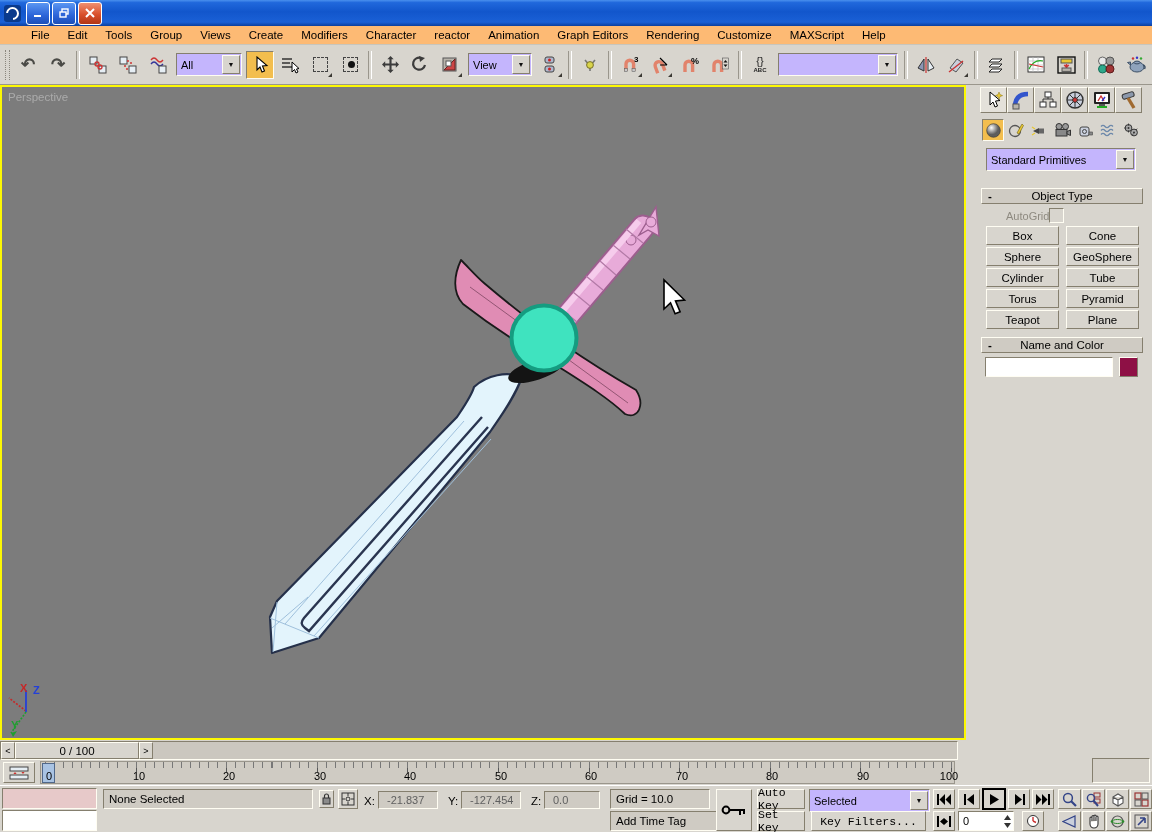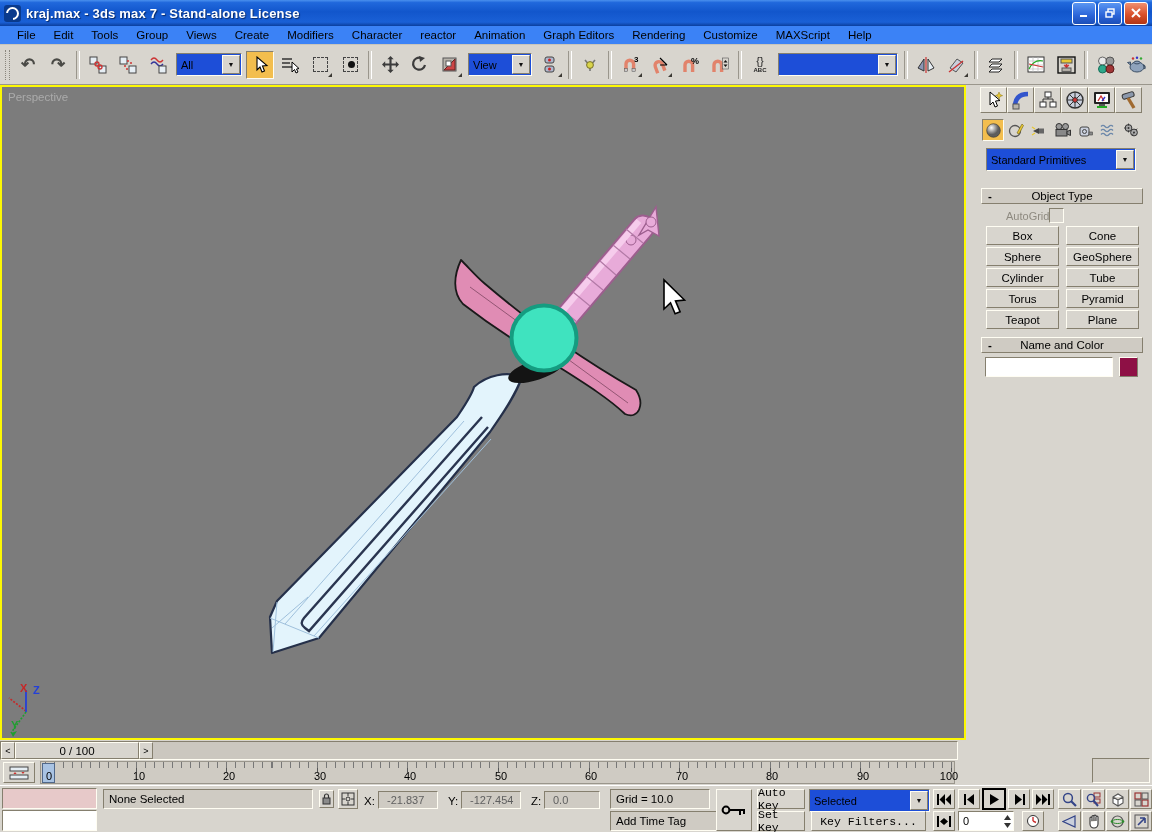--- a/index.html
+++ b/index.html
@@ -9,34 +9,34 @@
     background:linear-gradient(180deg,#4A90EE 0%,#2068DC 10%,#1256CC 45%,#1A60D6 85%,#0B3F9E 100%);
     display:flex;align-items:center;color:#fff;}
   #titlebar .appicon{width:17px;height:17px;margin:0 5px 0 4px;border-radius:3px;background:#0a3a8c;
     display:flex;align-items:center;justify-content:center;}
   #titlebar .title{font-weight:bold;font-size:13px;text-shadow:1px 1px 1px #0a2a66;letter-spacing:.2px;flex:1;}
   .winbtns{display:flex;gap:2px;margin-right:4px;}
   .winbtn{width:22px;height:21px;border-radius:3px;border:1px solid #fff;display:flex;align-items:center;justify-content:center;
     color:#fff;font-size:11px;font-weight:bold;background:linear-gradient(180deg,#5A96F2,#2B64D8 60%,#1C4FB8);}
   .winbtn.close{background:linear-gradient(180deg,#F09070,#D9502B 55%,#B23615);}
   
-  #menubar{position:absolute;left:0;top:26px;width:1152px;height:19px;background:#3b82f6;border-bottom:1px solid #c8c5bc;
-    display:flex;align-items:center;padding-left:8px;box-sizing:border-box;}
+  #menubar{position:absolute;left:0;top:26px;width:1152px;height:19px;background:#fdba74;border-bottom:1px solid #c8c5bc;
+    display:flex;align-items:center;padding-left:22px;box-sizing:border-box;}
   .menu-item{padding:2px 9px;font-size:11.5px;}
   
   #toolbar{position:absolute;left:0;top:45px;width:1152px;height:40px;background:#D8D5CE;border-bottom:1px solid #9a968c;
     display:flex;align-items:center;padding-left:2px;box-sizing:border-box;}
   .grip{width:3px;height:30px;border-left:1px dotted #8b877d;border-right:1px dotted #8b877d;margin:0 3px;}
   .sep{width:2px;height:28px;border-left:1px solid #9a968c;border-right:1px solid #fff;margin:0 3px;}
   .tbtn{position:relative;width:28px;height:28px;margin:0 1px;display:flex;align-items:center;justify-content:center;
     background:#D8D5CE;border:1px solid #D8D5CE;box-sizing:border-box;}
   .tbtn.active{background:#F3BE4E;border:1px solid;border-color:#857f6e #fffdf2 #fffdf2 #857f6e;}
   .tbtn.fly::after{content:"";position:absolute;right:1px;bottom:1px;border-left:4px solid transparent;border-bottom:4px solid #3c3a34;}
   .uglyph{font-size:17px;font-weight:bold;color:#4a4a46;line-height:1;}
-  .dd{height:21px;background:#1d4ed8;border:1px solid;border-color:#857f6e #fffdf2 #fffdf2 #857f6e;display:flex;align-items:center;margin:0 3px;}
+  .dd{height:21px;background:#c4b5fd;border:1px solid;border-color:#857f6e #fffdf2 #fffdf2 #857f6e;display:flex;align-items:center;margin:0 3px;}
   .dd .ddtext{flex:1;padding:0 4px;font-size:11px;white-space:nowrap;overflow:hidden;}
   .dd .ddarrow{width:16px;height:17px;margin:1px;background:#D8D5CE;border:1px solid;border-color:#fffdf2 #857f6e #857f6e #fffdf2;
     display:flex;align-items:center;justify-content:center;font-size:7px;color:#111;}
   .dashedbox{width:13px;height:13px;border:1px dashed #444;}
   
   #viewport{position:absolute;left:0;top:85px;width:966px;height:655px;box-sizing:border-box;border:2px solid #FCF803;background:#7C7C7C;}
   #vplabel{position:absolute;left:6px;top:4px;color:#ababab;font-size:11.5px;}
   
   #cmdpanel{position:absolute;left:978px;top:85px;width:174px;height:700px;background:#D8D5CE;}
   .tabrow{position:absolute;left:2px;top:2px;display:flex;}
@@ -88,21 +88,20 @@
 
 <div id="root">
 
   <div id="titlebar">
     <span class="appicon">
       <svg width="13" height="13" viewBox="0 0 13 13">
         <circle cx="6.5" cy="6.5" r="5.5" fill="none" stroke="#fff" stroke-width="2"></circle>
         <rect x="0" y="6" width="7" height="7" fill="#0a3a8c"></rect>
       </svg>
     </span>
-    <span class="title">kraj.max - 3ds max 7  - Stand-alone License</span>
     <span class="winbtns">
       <span class="winbtn">
           <svg width="10" height="10">
             <rect x="1" y="7" width="7" height="2" fill="#fff"></rect>
           </svg>
         </span>
       <span class="winbtn">
           <svg width="11" height="10">
             <rect x="3" y="1" width="6" height="5" fill="none" stroke="#fff" stroke-width="1.4"></rect>
             <rect x="1" y="4" width="6" height="5" fill="#2B64D8" stroke="#fff" stroke-width="1.4"></rect>

